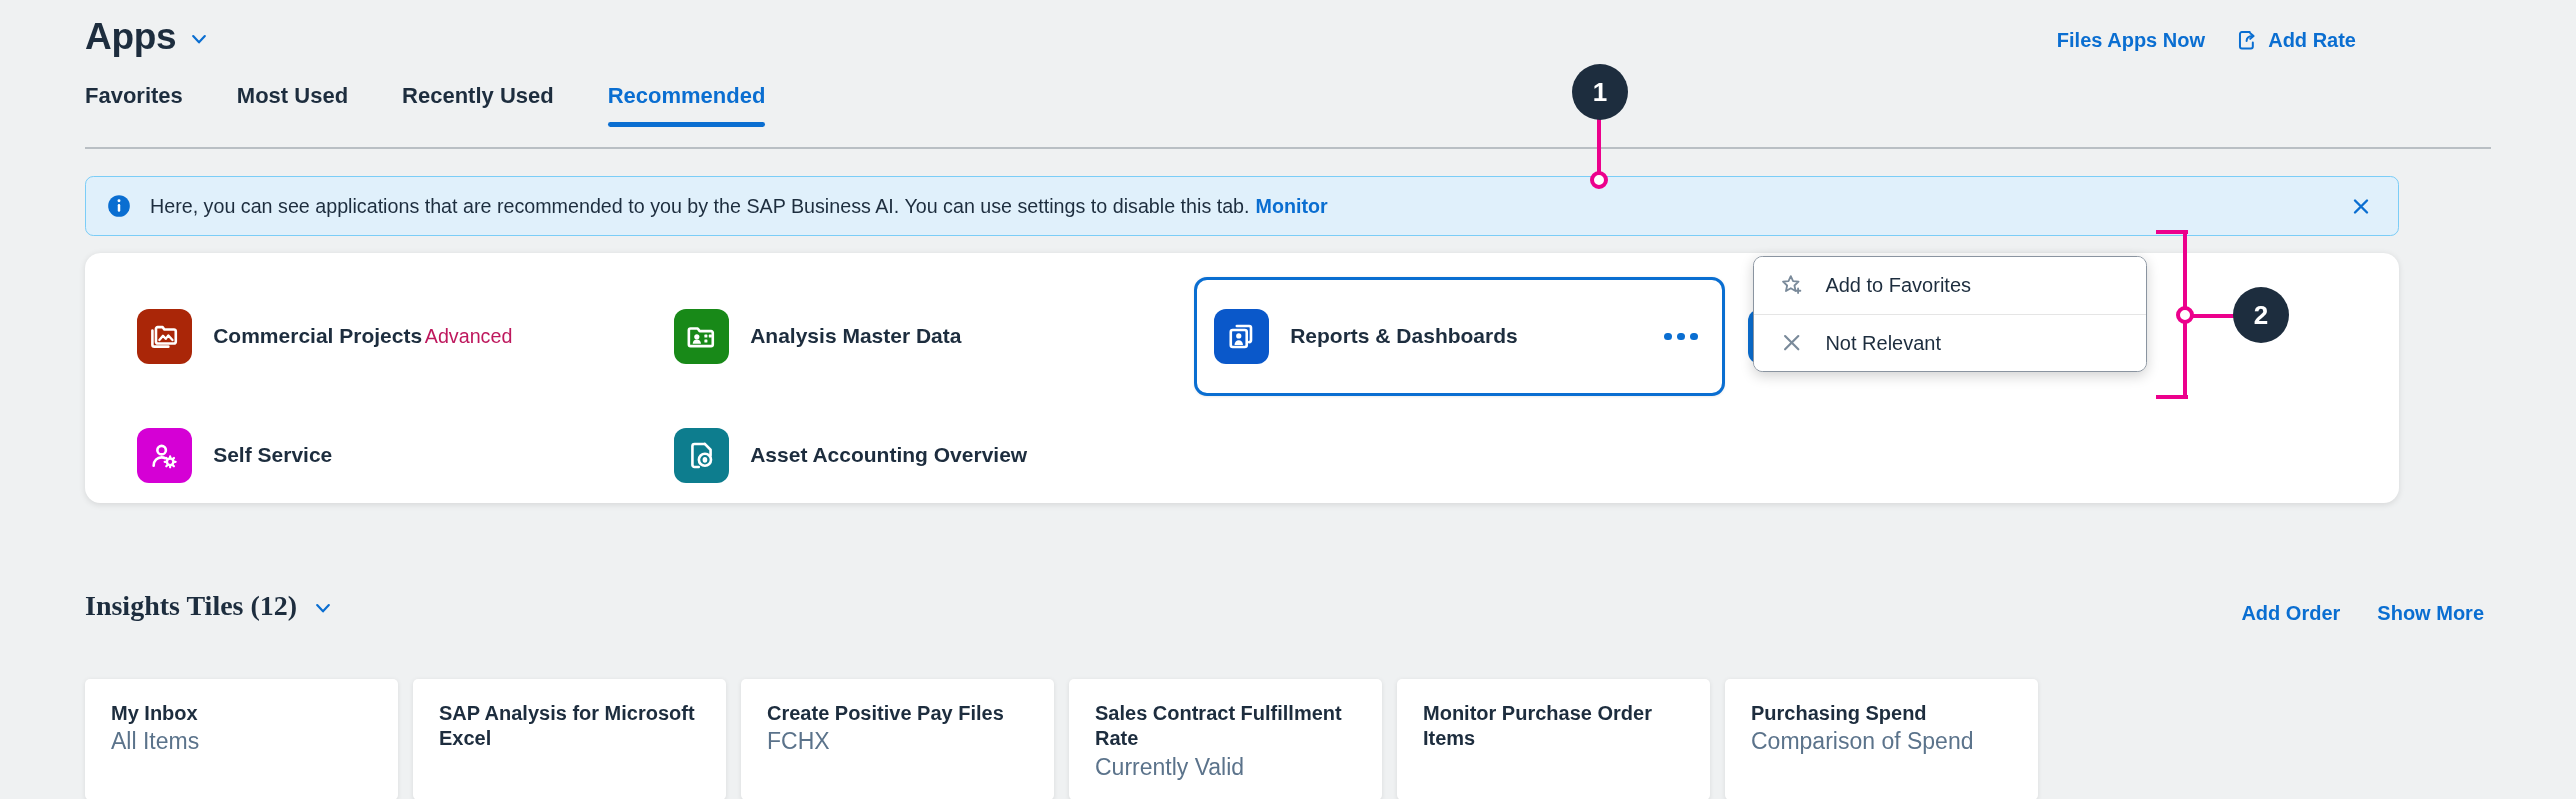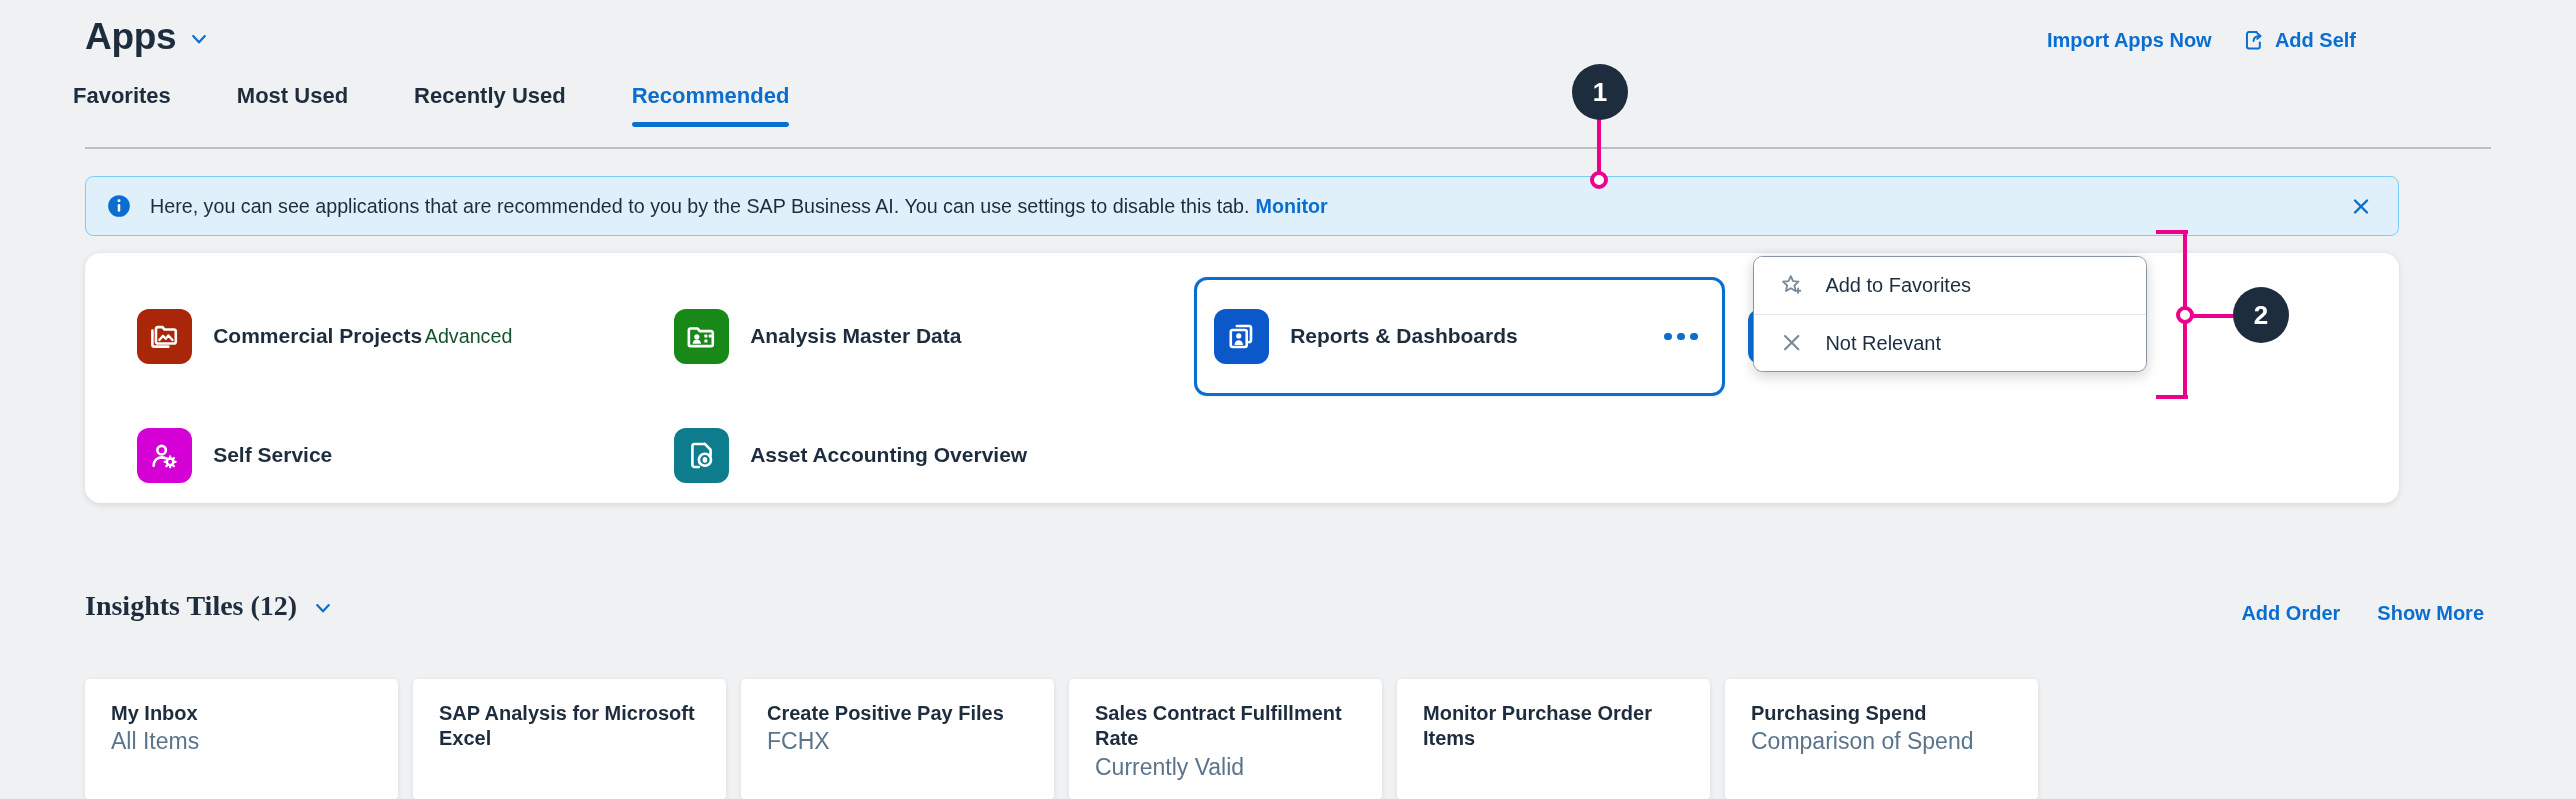--- a/index.html
+++ b/index.html
@@ -62,24 +62,24 @@
     display: flex;
     align-items: center;
     gap: 9.5px;
     cursor: pointer;
   }
   .hdr-link .ic { display: flex; align-items: center; }
 
   
   .tabs {
     position: absolute;
-    left: 73px; top: 83px;
+    left: 85px; top: 83px;
     display: flex;
     align-items: flex-end;
-    gap: 16px;
+    gap: 4px;
   }
   .tab {
     font-size: 22px;
     font-weight: bold;
     color: #1d2d3e;
     padding: 0 25px 18px 25px;
     position: relative;
     cursor: pointer;
     white-space: nowrap;
   }
@@ -178,21 +178,21 @@
   .app-texts { min-width: 0; }
   .app-title {
     font-size: 21px;
     font-weight: bold;
     color: #1d2d3e;
     line-height: 1.25;
     white-space: nowrap;
   }
   .app-sub {
     font-size: 19.7px;
-    color: #14532d;
+    color: #be185d;
     line-height: 1.3;
     margin-top: 2.4px;
     white-space: nowrap;
   }
 
   
   .app-item.focused {
     border: 3px solid #0a6ed1;
     border-radius: 13px;
     background: #fff;
@@ -362,31 +362,31 @@
     <span class="page-title">Apps</span>
     <span class="title-chevron">
       <svg width="20" height="20" viewBox="0 0 24 24" fill="none">
         <path d="M5 8.5 L12 16 L19 8.5" stroke="#0a6ed1" stroke-width="2.6" stroke-linecap="round" stroke-linejoin="round"></path>
       </svg>
     </span>
   </div>
 
   <div class="header-actions">
     <span class="hdr-link">
-      <span>Import Apps Now</span>
+      <span>Files Apps Now</span>
     </span>
     <span class="hdr-link">
       <span class="ic">
         <svg width="22.7" height="22.7" viewBox="0 0 24 24" fill="none">
           <path d="M14.5 3.2 H6.2 a2 2 0 0 0 -2 2 V18.6 a2 2 0 0 0 2 2 h9.6 a2 2 0 0 0 2 -2 v-4.2" stroke="#0a6ed1" stroke-width="2.1" stroke-linecap="round" stroke-linejoin="round"></path>
           <path d="M11.2 12.6 C11.2 9.6 13.6 7.6 17.6 7.4" stroke="#0a6ed1" stroke-width="2.1" stroke-linecap="round" fill="none"></path>
           <path d="M15.1 4.4 L18.6 7.4 L15.1 10.4" stroke="#0a6ed1" stroke-width="2.1" stroke-linecap="round" stroke-linejoin="round" fill="none"></path>
         </svg>
       </span>
-      <span>Add Self</span>
+      <span>Add Rate</span>
     </span>
   </div>
 
   <div class="tabs">
     <div class="tab">
       <span>Favorites</span>
     </div>
     <div class="tab">
       <span>Most Used</span>
     </div>

